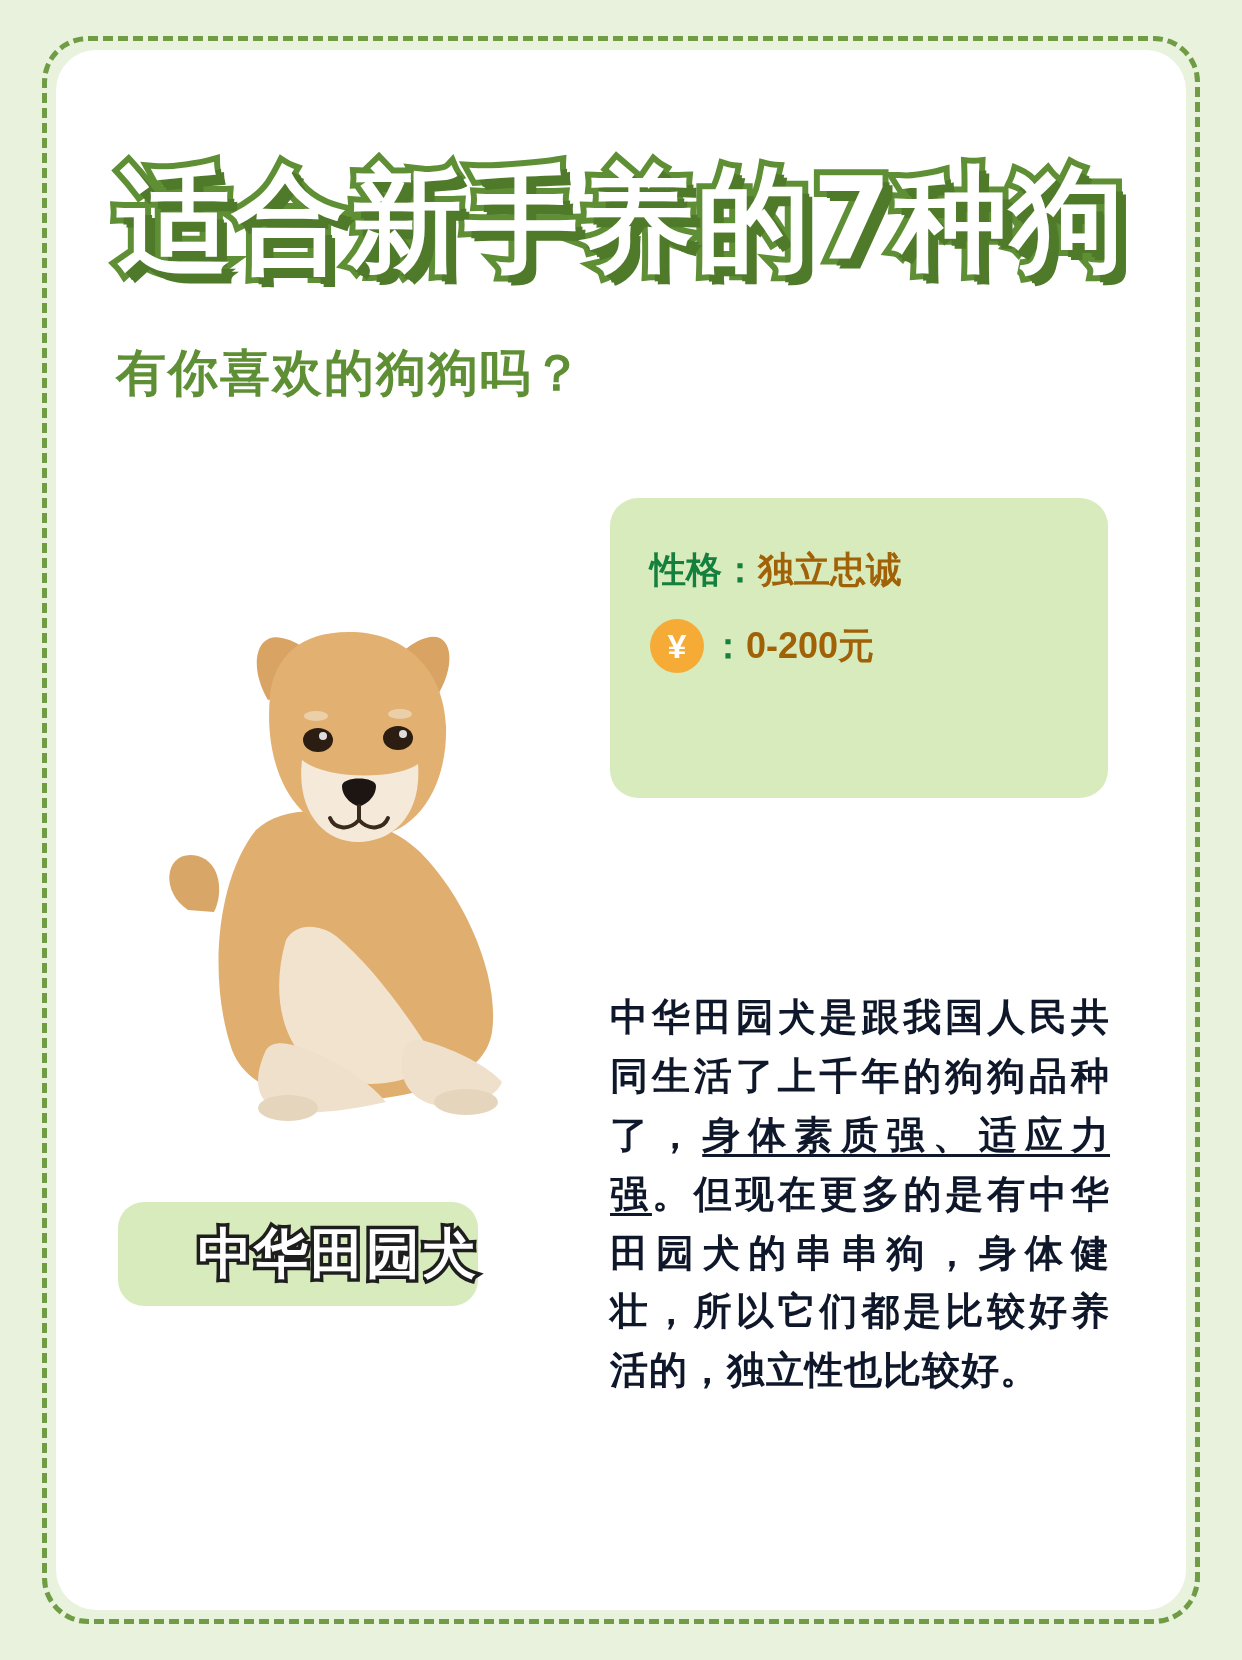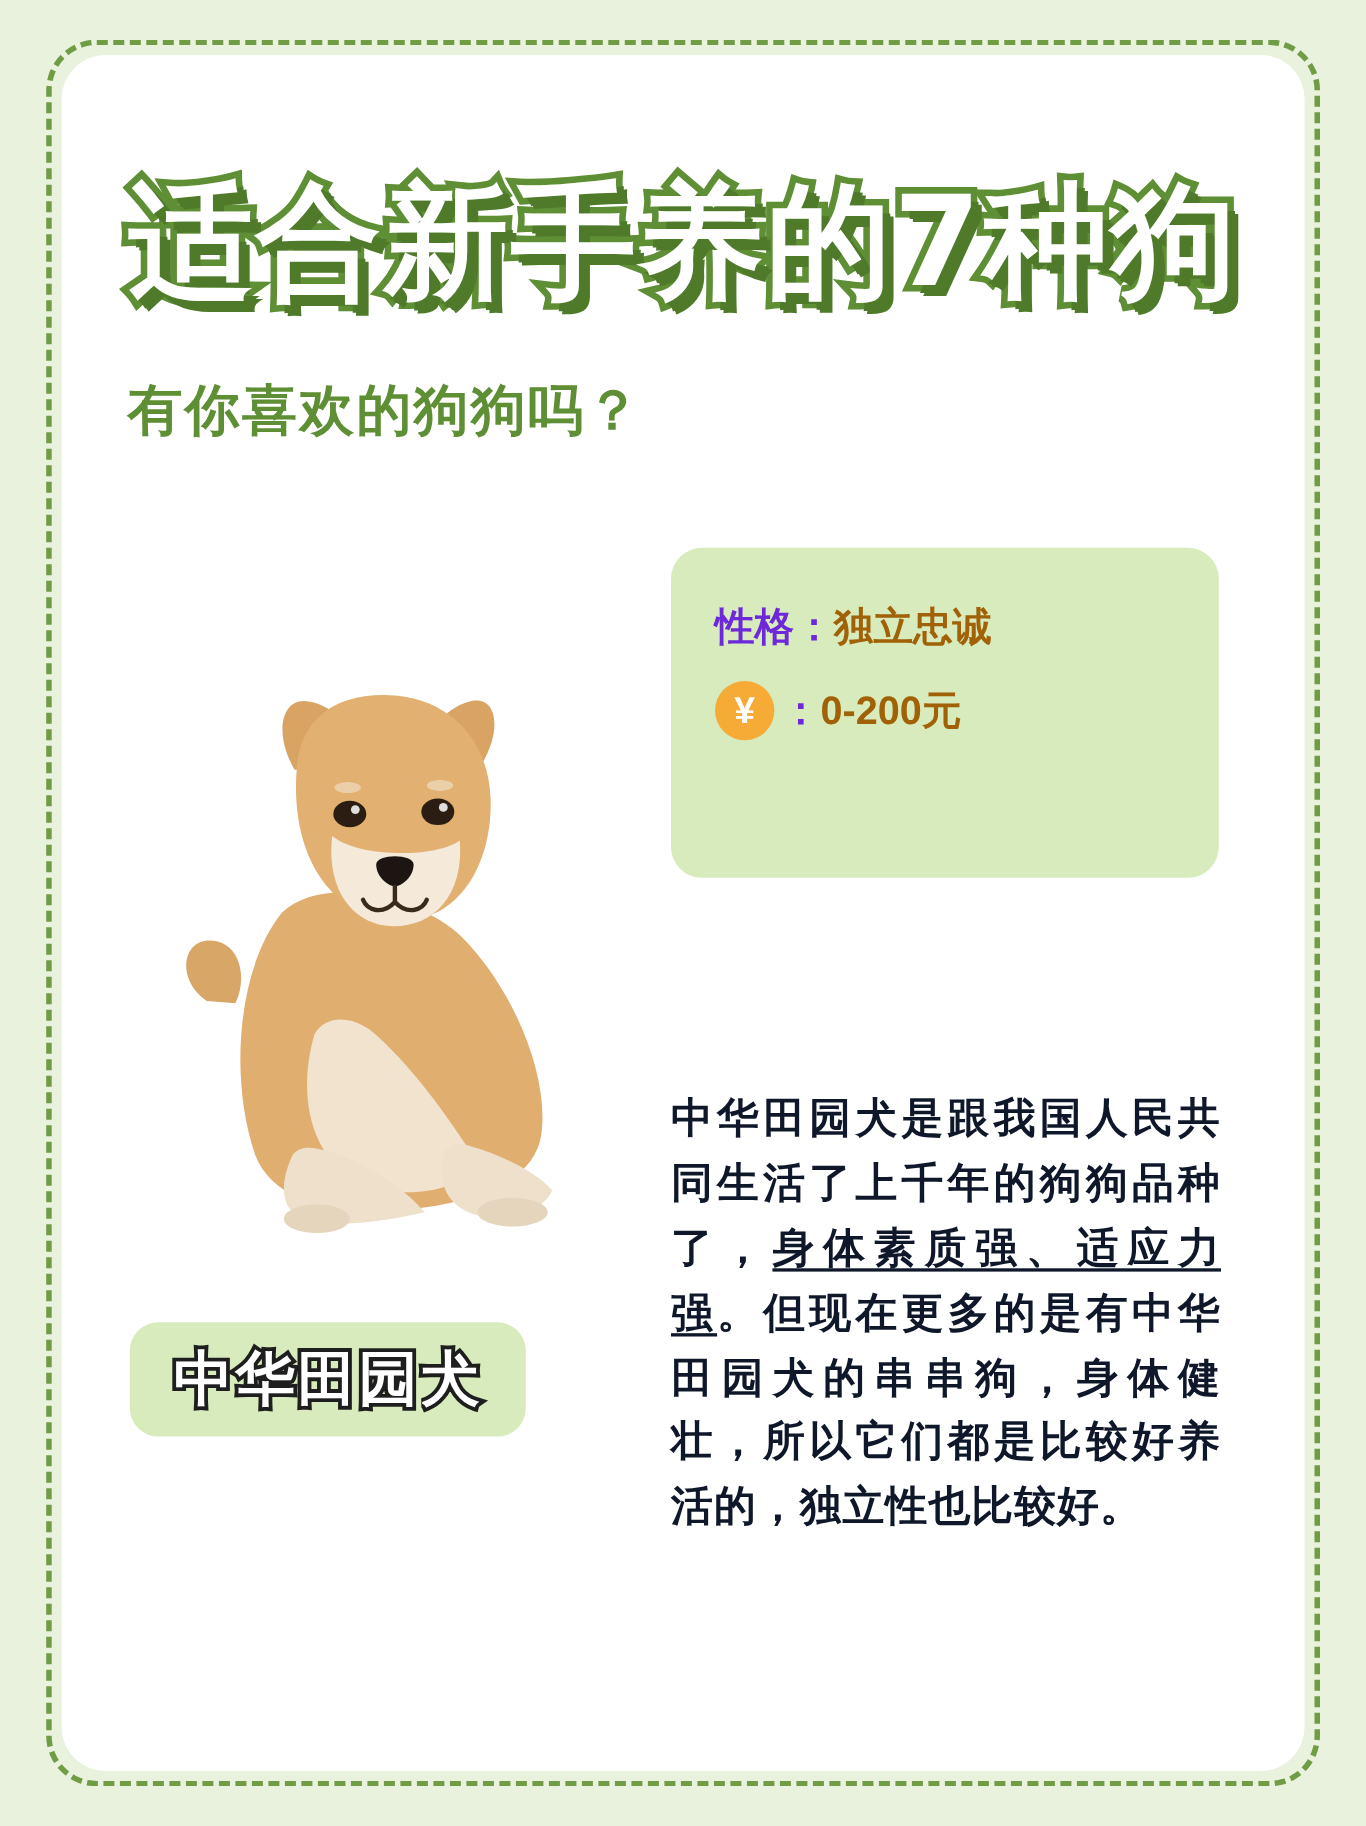--- a/index.html
+++ b/index.html
@@ -94,21 +94,21 @@
   .info-row {
     display: flex;
     align-items: center;
     height: 76px;
     font-size: 36px;
     font-weight: 700;
     color: #2f2f2f;
     white-space: nowrap;
   }
   .info-row .label {
-    color: #6d28d9;
+    color: #15803d;
   }
   .info-row .value {
     color: #a16207;
   }
   .yen-badge {
     display: inline-flex;
     align-items: center;
     justify-content: center;
     width: 54px;
     height: 54px;
@@ -139,21 +139,21 @@
   .breed-tag {
     position: absolute;
     left: 62px;
     top: 1152px;
     width: 360px;
     height: 104px;
     background: #d8ebbd;
     border-radius: 26px;
     display: flex;
     align-items: center;
-    justify-content: center;
+    justify-content: flex-end;
   }
   .breed-tag .breed-text {
     font-family: "DejaVu Sans", "Liberation Sans", sans-serif;
     font-size: 54px;
     font-weight: 700;
     color: #ffffff;
     -webkit-text-stroke: 7px #1e1e1e;
     paint-order: stroke fill;
     letter-spacing: 2px;
   }

